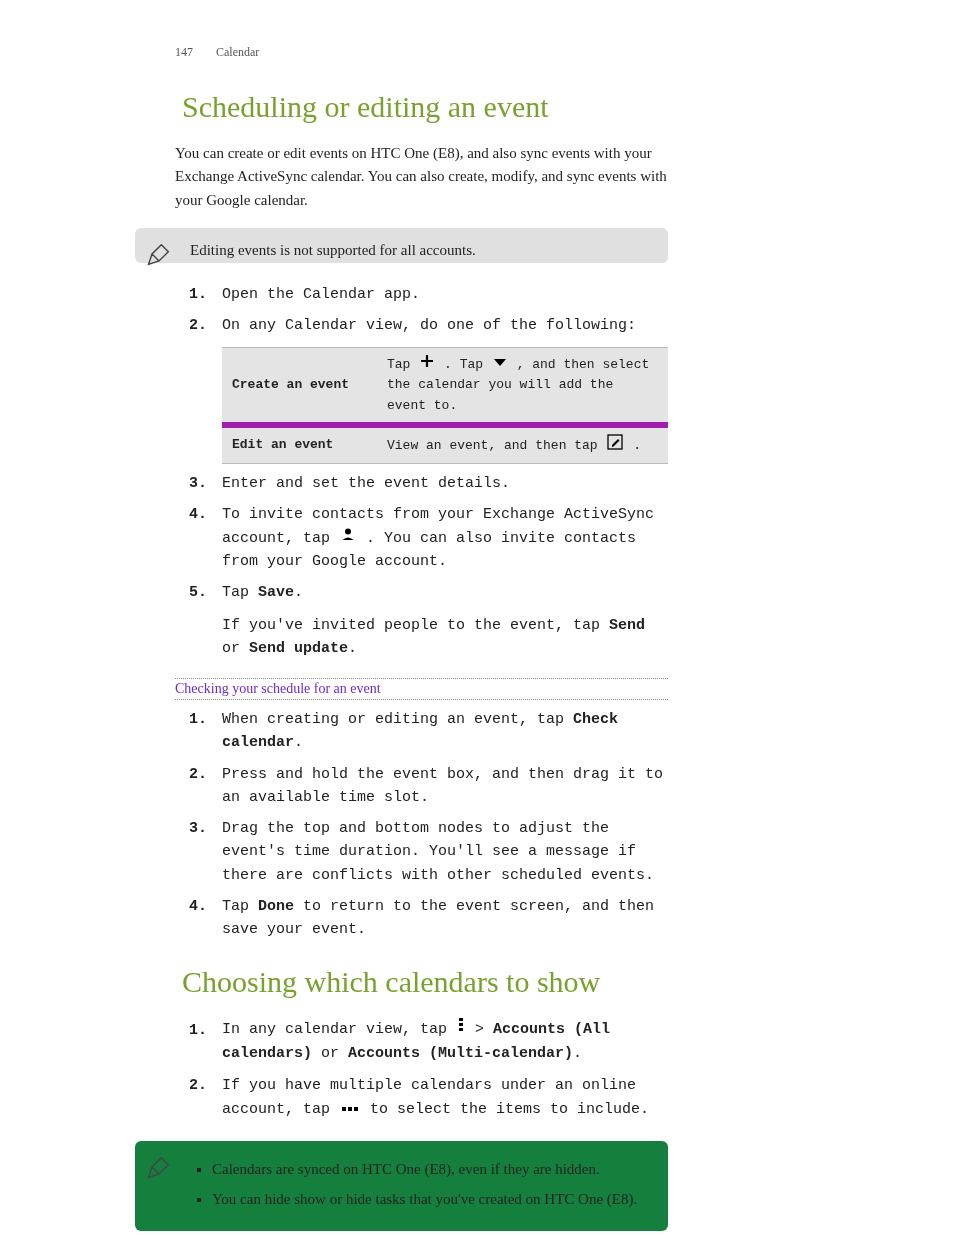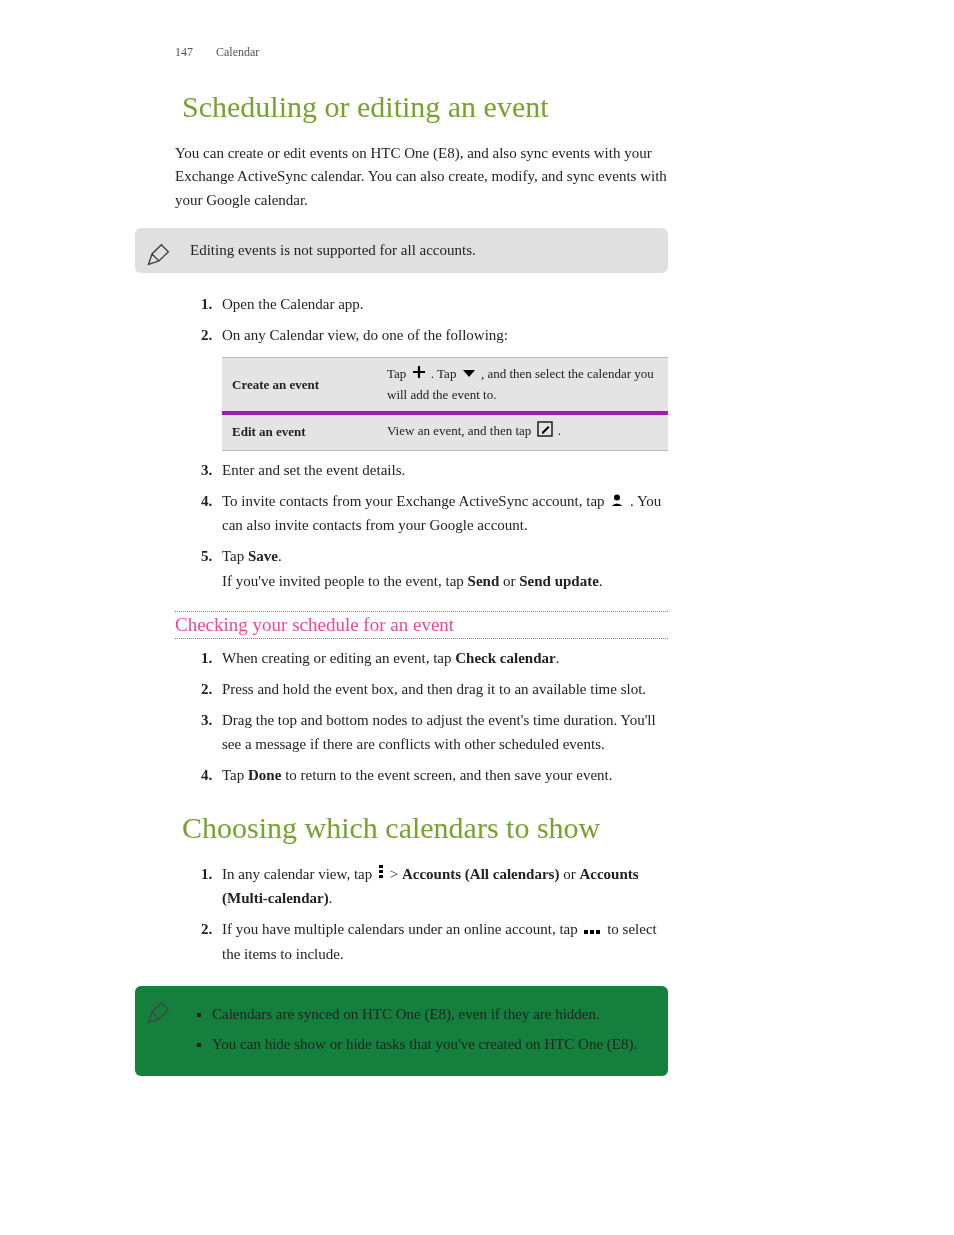--- a/index.html
+++ b/index.html
@@ -34,21 +34,21 @@
   }
   .intro {
     font-size: 15px;
     line-height: 1.55;
     margin: 0 0 12px 35px;
   }
   .note-box {
     background: #e0e0e0;
     border-radius: 6px;
     margin: 16px 0 20px -5px;
-    padding: 14px 20px 14px 55px;
+    padding: 14px 20px 4px 55px;
     position: relative;
     font-size: 15px;
   }
   .note-box .pencil, .note-box2 .pencil {
     position: absolute;
     left: 10px;
     top: 12px;
     width: 28px;
     height: 28px;
   }
@@ -58,63 +58,64 @@
     margin: 20px 0 0 -5px;
     padding: 14px 20px 14px 55px;
     position: relative;
     font-size: 15px;
   }
   ol.main-list {
     font-size: 15px;
     line-height: 1.55;
     padding-left: 76px;
     margin: 0 0 14px 0;
+    font-family: Liberation Mono, monospace;
   }
   ol.main-list > li {
     margin-bottom: 8px;
     padding-left: 6px;
   }
   ol.main-list > li::marker {
     font-weight: bold;
   }
   .sub-para {
-    margin-top: 1px;
+    margin-top: 9px;
   }
   .tbl-wrap {
     margin: 10px 0 8px 0;
   }
   table.actions {
     border-collapse: collapse;
     width: 100%;
     background: #e4e4e4;
     font-size: 13px;
   }
   table.actions td {
-    border-top: 4px solid #a21caf;
+    border-top: 6px solid #a21caf;
     border-bottom: 1px solid #bbb;
     padding: 6px 10px;
     vertical-align: middle;
   }
   table.actions tr:first-child td {
     border-top: 1px solid #bbb;
   }
   table.actions td:first-child {
     font-weight: bold;
     width: 135px;
     white-space: nowrap;
   }
   .icon {
     display: inline-block;
     vertical-align: middle;
     margin: 0 2px;
   }
   h2.sub {
-    color: #ec4899;
+    color: #6d28d9;
     font-weight: normal;
-    font-size: 19px;
+    font-size: 14px;
     margin: 18px 0 8px 35px;
     border-top: 1px dotted #888;
     border-bottom: 1px dotted #888;
     padding: 2px 0;
     font-family: Liberation Serif, serif;
   }
   ul.square {
     list-style-type: square;
     padding-left: 22px;
     margin: 2px 0;

